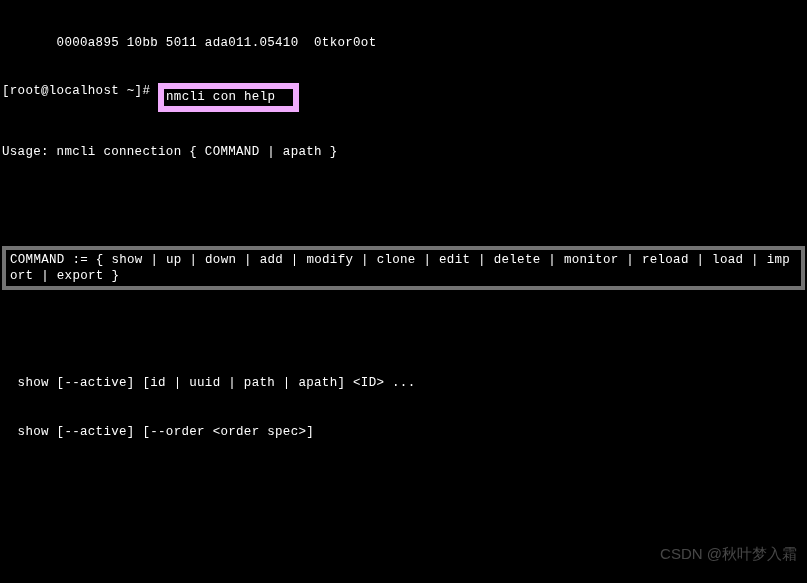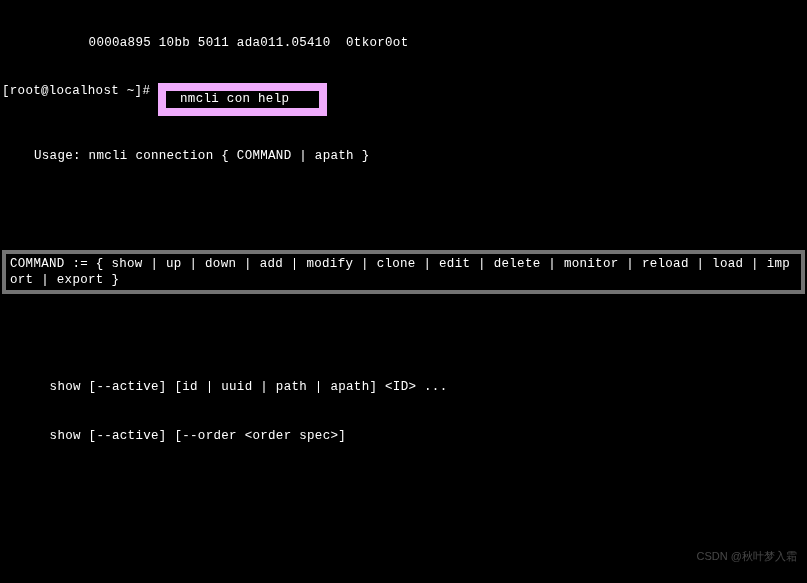--- a/index.html
+++ b/index.html
@@ -24,43 +24,42 @@
       letter-spacing: 0.3px;
     }
     .prompt-line {
       display: flex;
       align-items: flex-start;
     }
     .prompt {
       white-space: pre;
     }
     .red-box-cmd {
-      border: 8px solid #f0abfc;
-      padding: 0 14px;
+      border: 6px solid #f0abfc;
+      padding: 0 2px;
       display: inline-block;
       white-space: pre;
     }
     .red-box-block {
       border: 4px solid #737373;
       padding: 2px 4px;
       margin: 4px 0;
       white-space: pre-wrap;
       word-break: break-all;
     }
     .line {
       white-space: pre;
-      margin-left: 32px;
     }
     .watermark {
       position: absolute;
       bottom: 20px;
       right: 10px;
       color: rgba(200, 200, 200, 0.35);
       font-family: sans-serif;
-      font-size: 11px;
+      font-size: 15px;
       pointer-events: none;
     }
   </style>
 </head>
 <body>
 
 <div class="terminal">
   <div class="line">       0000a895 10bb 5011 ada011.05410  0tkor0ot</div>
   <div class="prompt-line">
     <span class="prompt">[root@localhost ~]# </span><span class="red-box-cmd">nmcli con help  </span>

